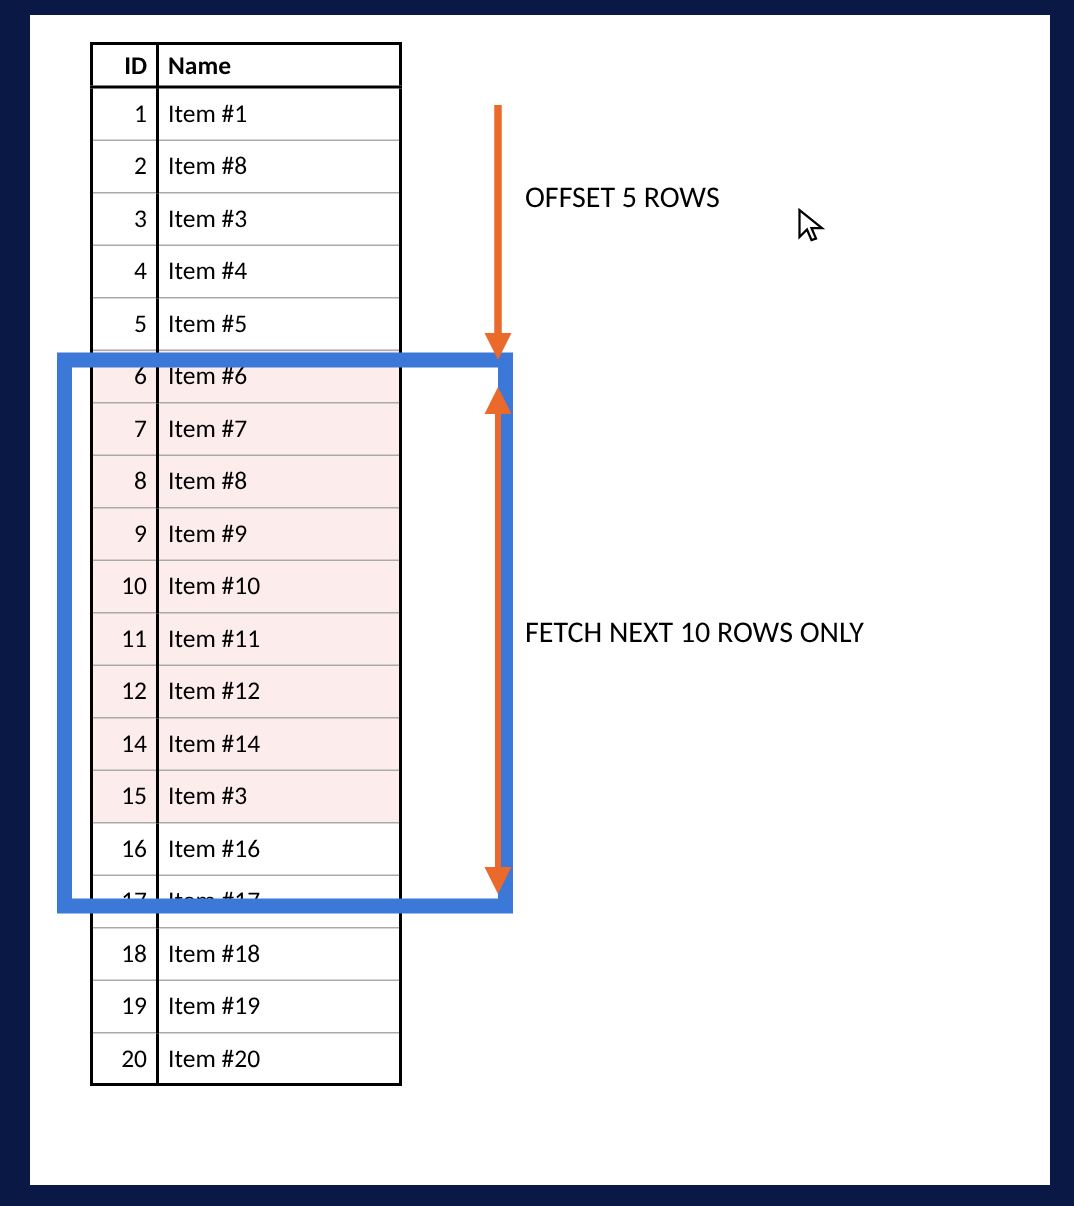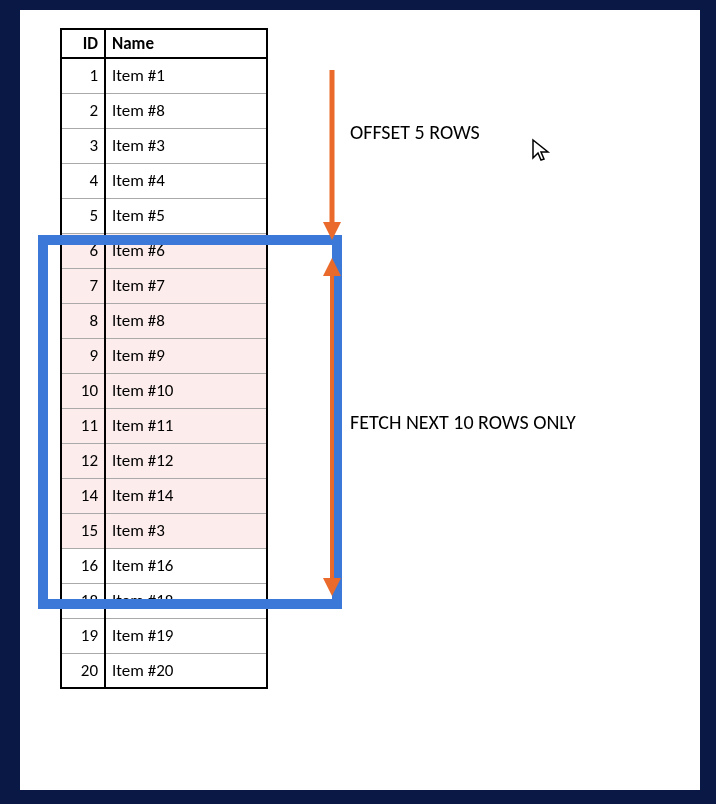--- a/index.html
+++ b/index.html
@@ -161,20 +161,24 @@
         </tr>
         <tr class="hl">
           <td class="col-id">15</td>
           <td class="col-name">Item #3</td>
         </tr>
         <tr>
           <td class="col-id">16</td>
           <td class="col-name">Item #16</td>
         </tr>
         <tr>
+          <td class="col-id">17</td>
+          <td class="col-name">Item #17</td>
+        </tr>
+        <tr>
           <td class="col-id">18</td>
           <td class="col-name">Item #18</td>
         </tr>
         <tr>
           <td class="col-id">19</td>
           <td class="col-name">Item #19</td>
         </tr>
         <tr>
           <td class="col-id">20</td>
           <td class="col-name">Item #20</td>

